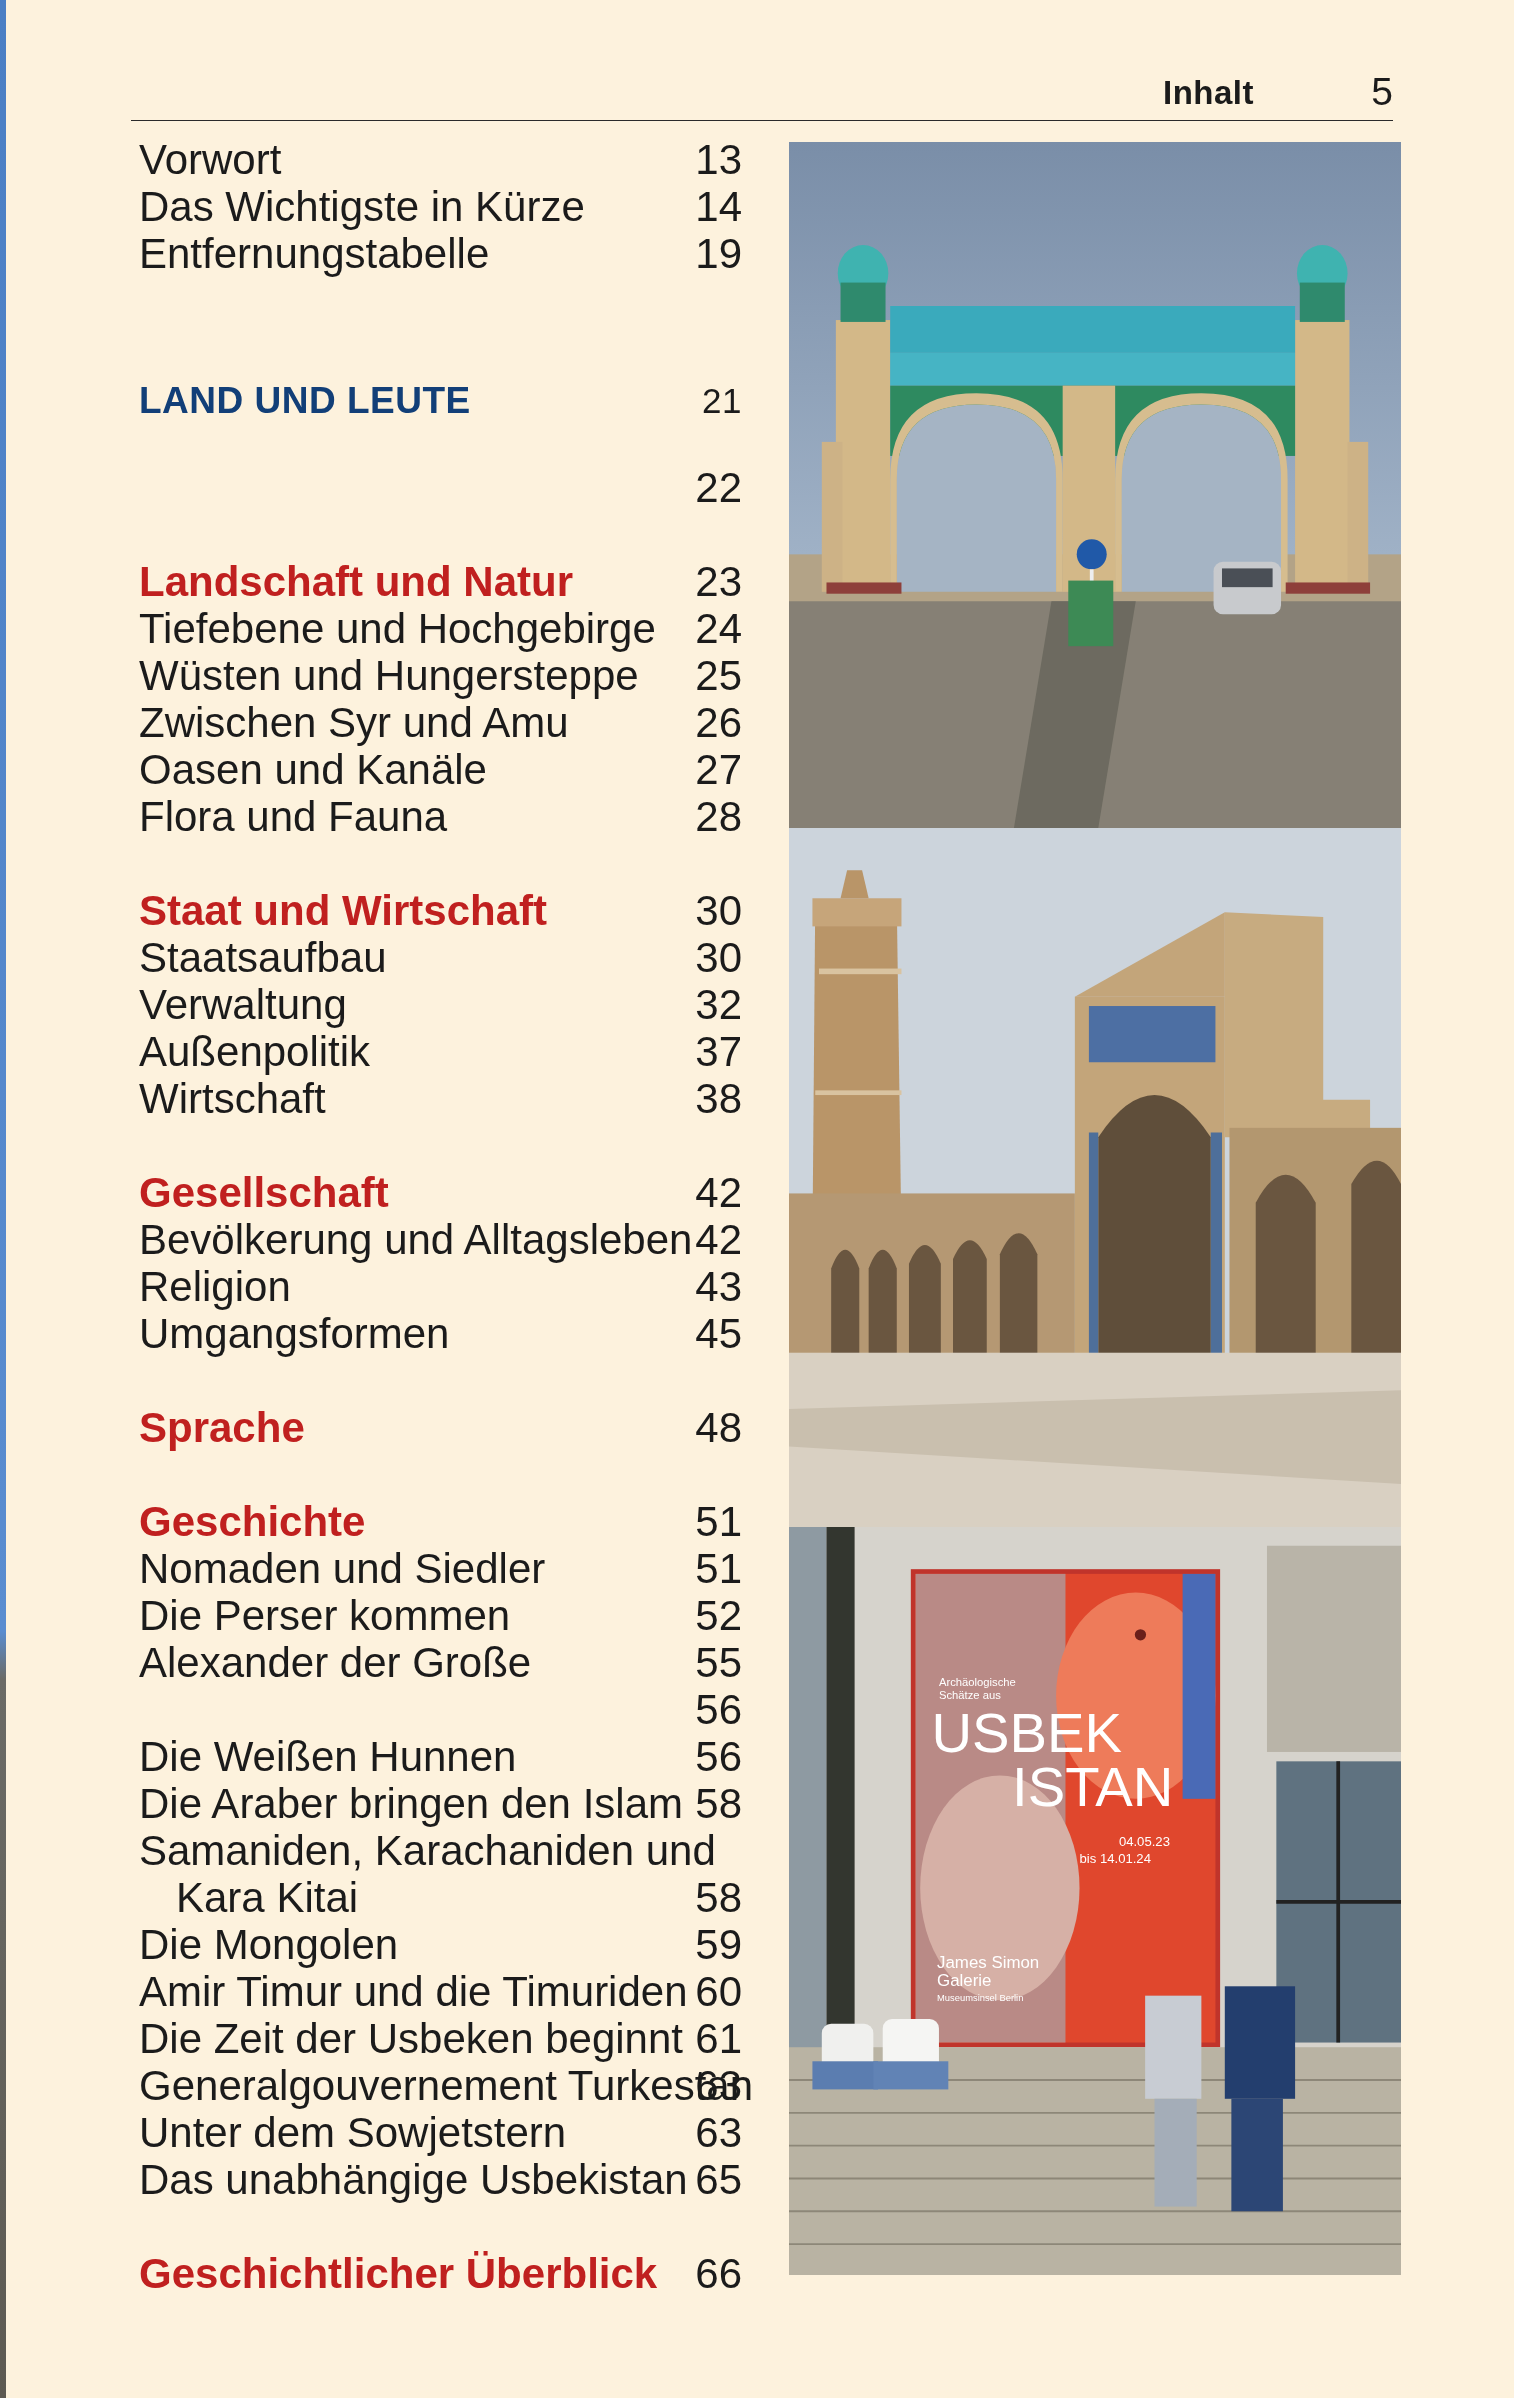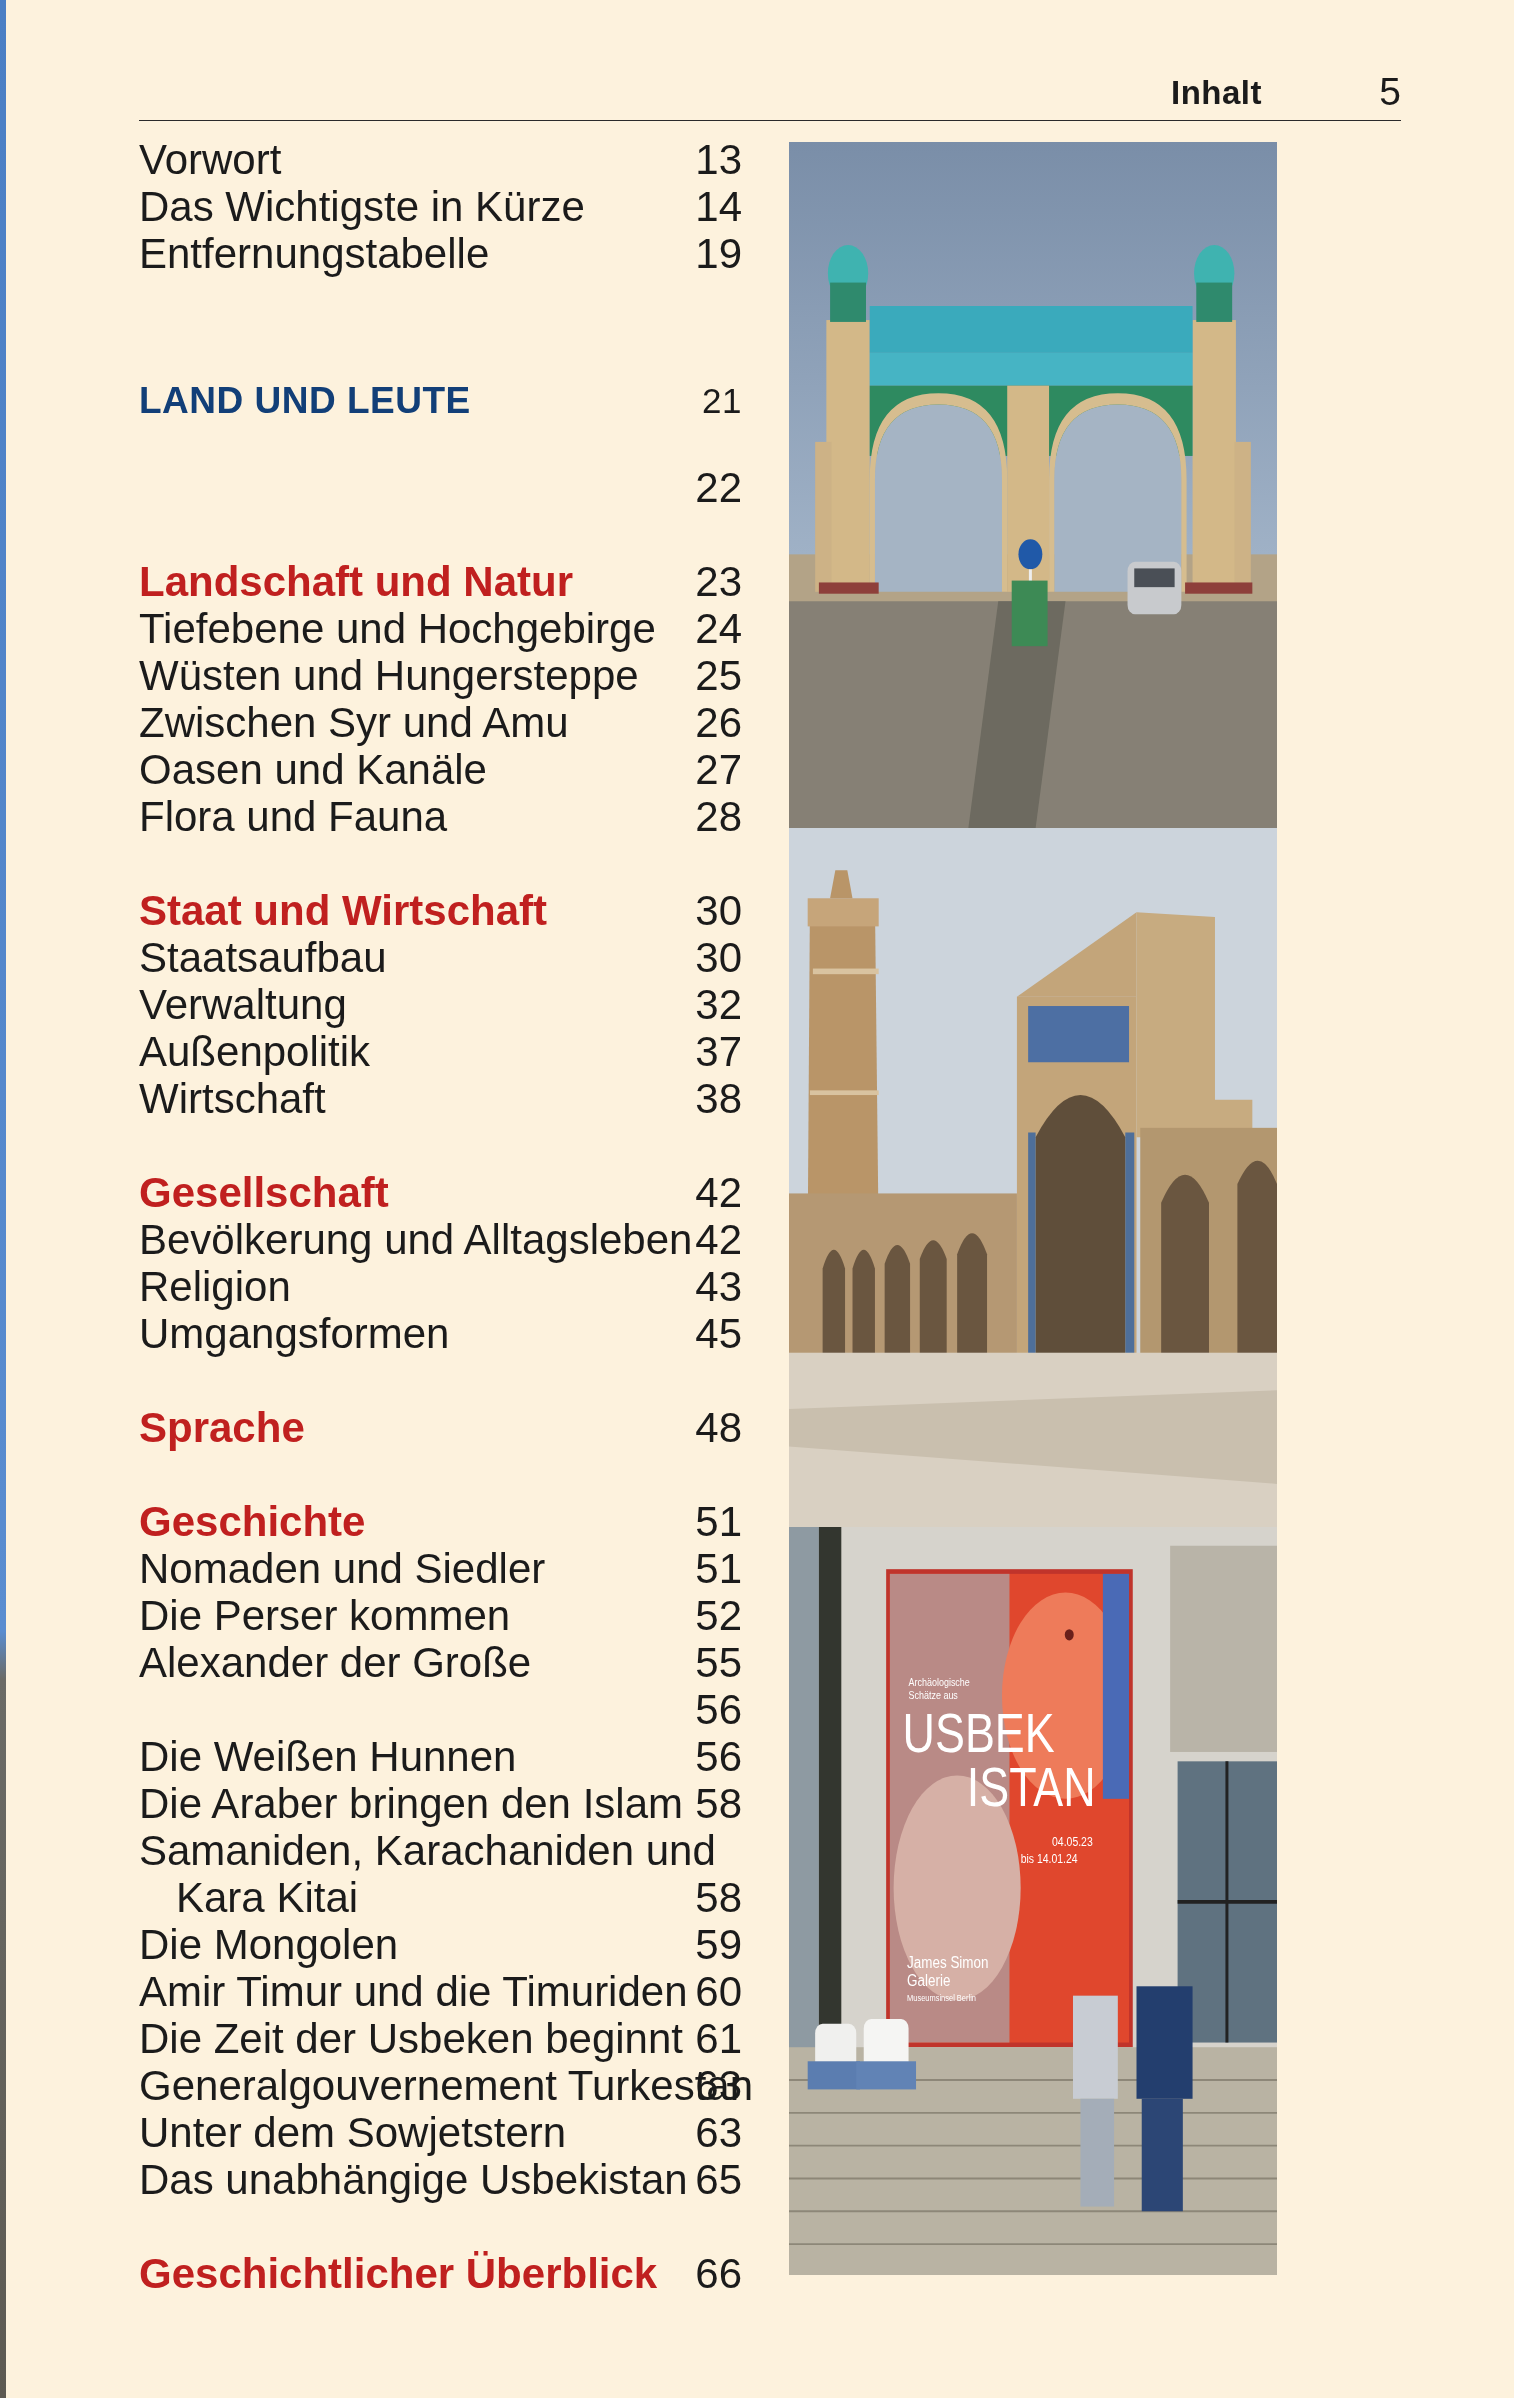--- a/index.html
+++ b/index.html
@@ -4,37 +4,37 @@
 <style>
   html, body { margin:0; padding:0; }
   body {
     width:1514px; height:2399px; position:relative; overflow:hidden;
     background:#fdf2dd;
     font-family:"Liberation Sans", "DejaVu Sans", sans-serif;
     color:#1b1b1b;
   }
   .edge-strip { position:absolute; left:0; top:0; width:5.6px; height:2399px;
     background:linear-gradient(to bottom, #4b7fc4 0%, #5a8dd0 68%, #6b6b66 70%, #5d5a52 100%); }
-  .running-head { position:absolute; left:139px; top:66px; width:1262px; height:54px;
+  .running-head { position:absolute; left:131px; top:66px; width:1262px; height:54px;
     border-bottom:1.9px solid #2a2a2a; }
   .running-title { position:absolute; right:139px; top:7.5px; font-weight:bold; font-size:33px; letter-spacing:0.5px; }
   .page-number { position:absolute; right:0; top:3.7px; font-size:39px; }
   .toc { position:absolute; left:139px; top:136px; width:603px; }
   .toc-row { position:relative; height:47px; line-height:47px; font-size:42px; }
   .toc-row .label { position:absolute; left:0; white-space:nowrap; }
   .toc-row .page { position:absolute; right:0; }
   .toc-row.indent .label { left:37px; }
   .toc-row.part { color:#123f78; font-weight:bold; font-size:37px; letter-spacing:0.5px;text-align:center; }
   .toc-row.part .page { color:#1b1b1b; font-weight:normal; font-size:35px; }
   .toc-row.chapter .label { color:#c0201f; font-weight:bold; }
   .toc-row.chapter .page { color:#1b1b1b; }
   .gap-s { height:47px; }
   .gap-m { height:100px; }
   .gap-x { height:40px; }
-  .photo { position:absolute; left:789px; width:488px; overflow:hidden; }
+  .photo { position:absolute; left:789px; width:612px; overflow:hidden; }
   .photo svg { display:block; width:100%; height:100%; }
   #photo1 { top:142px; height:686px; }
   #photo2 { top:828px; height:699px; }
   #photo3 { top:1527px; height:748px; }
 </style>
 </head>
 <body>
 
 <div class="edge-strip"></div>
 

